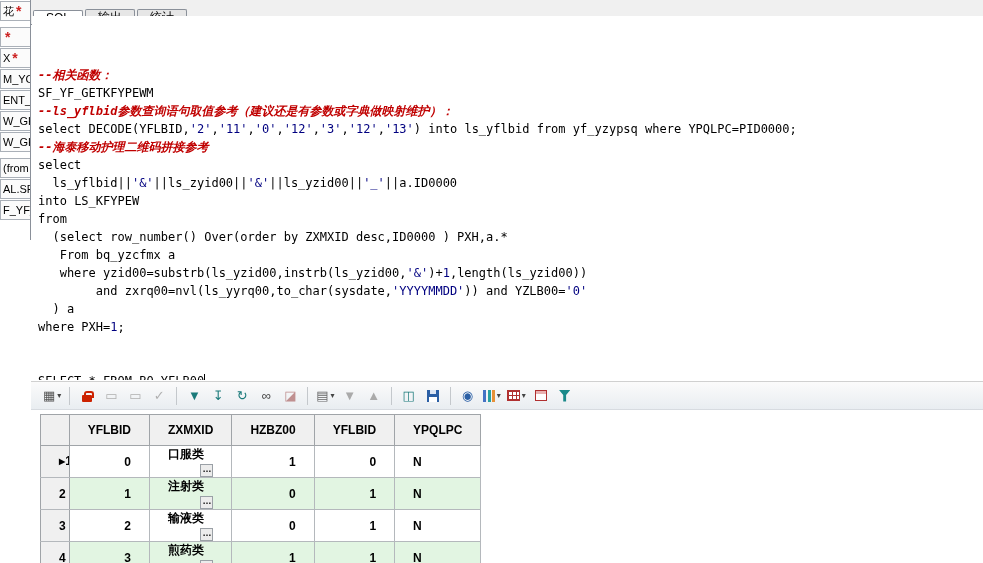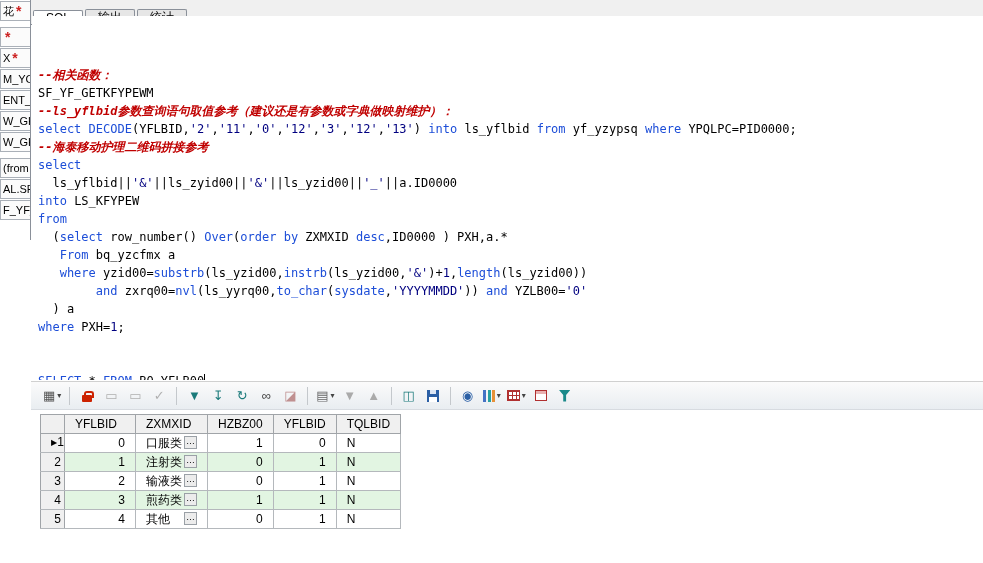--- a/index.html
+++ b/index.html
@@ -18,21 +18,21 @@
     border-bottom:1px solid #8a9099;display:flex;align-items:flex-end;padding-left:2px}
   .tab{height:15px;padding:0 12px;font-size:12px;line-height:15px;border:1px solid #8a9099;border-bottom:none;
     margin-right:2px;background:#e6e6e6;border-radius:2px 2px 0 0;cursor:default}
   .tab.active{background:#fff;position:relative;top:1px;border-bottom:1px solid #fff}
 
   
   .editor{position:absolute;left:32px;top:16px;right:0;height:364px;background:#fff;
     font-family:"DejaVu Sans Mono",monospace;font-size:12px;line-height:18px;
     padding:14px 0 0 6px;white-space:pre;overflow:hidden}
   .cl{height:18px;white-space:pre}
-  .k{color:#1d4ed8}
+  .k{color:#000000}
   .s{color:#000080}
   .n{color:#000080}
   .c{color:#c00000;font-style:italic;font-weight:bold}
   .cursor{display:inline-block;width:1px;height:13px;background:#000;vertical-align:-2px}
 
   
   .toolbar{position:absolute;left:31px;top:381px;right:0;height:29px;
     background:linear-gradient(#fbfbfb,#e9edf1);border-top:1px solid #d0d0d0;border-bottom:1px solid #d7dbe0;
     display:flex;align-items:center;padding-left:10px;gap:2px}
   .tbtn{min-width:22px;height:22px;display:flex;align-items:center;justify-content:center;
@@ -51,22 +51,22 @@
     background:linear-gradient(90deg,#4472c4 0 3px,transparent 3px 4.5px,#28a0a0 4.5px 7.5px,transparent 7.5px 9px,#e69138 9px 12px)}
   .i-table{width:13px;height:11px;border:1px solid #b03030;background-color:#fff;
     background-image:linear-gradient(#b03030 1px,transparent 1px),linear-gradient(90deg,#b03030 1px,transparent 1px);
     background-size:4px 4px}
   .i-export{width:12px;height:11px;border:1px solid #b03030;background:linear-gradient(#e8b0b0 0 3px,#fff 3px)}
   .i-funnel{width:12px;height:12px;background:#1a8a8a;clip-path:polygon(0 0,100% 0,62% 45%,62% 100%,38% 100%,38% 45%)}
 
   
   .gridwrap{position:absolute;left:40px;top:414px}
   table{border-collapse:collapse;font-size:12px}
-  th,td{border-right:1px solid #b4b8bc;border-bottom:1px solid #b4b8bc;height:19px;
-    padding:0 10px;font-weight:normal;white-space:nowrap;overflow:hidden}
+  th,td{border-right:1px solid #b4b8bc;border-bottom:1px solid #b4b8bc;height:31px;
+    padding:0 18px;font-weight:bold;white-space:nowrap;overflow:hidden}
   th{background:#f0f0f0;text-align:left;border-right:1px solid #a0a4a8;border-bottom:1px solid #a0a4a8}
   table{border-top:1px solid #a0a4a8;border-left:1px solid #a0a4a8}
   td.gut,th.gut{background:#f0f0f0;width:24px;min-width:24px;text-align:right;padding-right:3px;
     border-right:1px solid #a0a4a8}
   tr.alt td:not(.gut){background:#e2f5e2}
   .cur-arrow{float:left;font-size:8px;line-height:16px}
   .dots{float:right;width:13px;height:13px;margin-top:1px;background:#ececec;border:1px solid #9aa0a6;
     font-size:9px;line-height:9px;text-align:center;cursor:default}
 </style>
 </head>
@@ -192,21 +192,21 @@
 
 <div class="gridwrap">
   <table>
     <thead>
       <tr id="grid-head">
         <th class="gut"></th>
       <th style="width: 71px; min-width: 71px;">YFLBID</th>
           <th style="width: 72px; min-width: 72px;">ZXMXID</th>
           <th style="width: 59px; min-width: 59px;">HZBZ00</th>
           <th style="width: 59px; min-width: 59px;">YFLBID</th>
-          <th style="width: 62px; min-width: 62px;">TQLBID</th>
+          <th style="width: 62px; min-width: 62px;">YPQLPC</th>
         </tr>
     </thead>
     <tbody id="grid-body">
         <tr>
           <td class="gut"><span class="cur-arrow">▶</span>1</td>
           <td style="text-align: right; width: 71px; min-width: 71px;">0</td>
           <td style="text-align: left; width: 72px; min-width: 72px;">口服类<span class="dots">…</span></td>
           <td style="text-align: right; width: 59px; min-width: 59px;">1</td>
           <td style="text-align: right; width: 59px; min-width: 59px;">0</td>
           <td style="text-align: left; width: 62px; min-width: 62px;">N</td>

